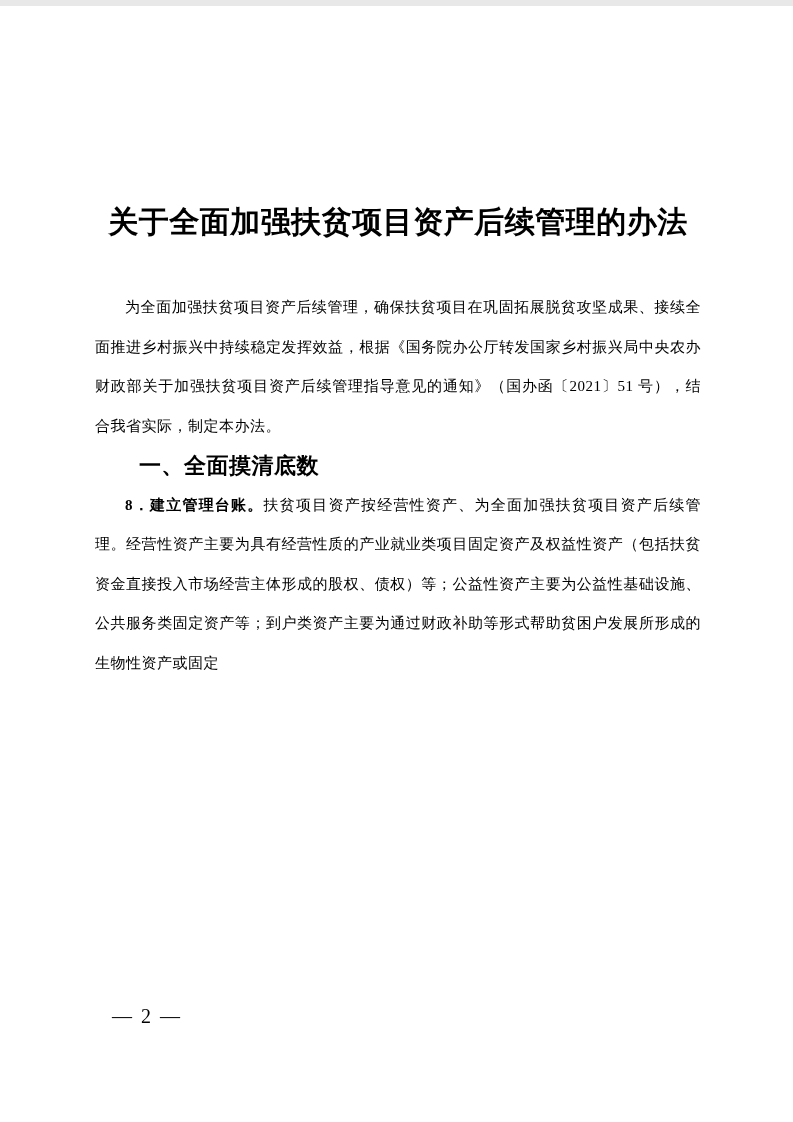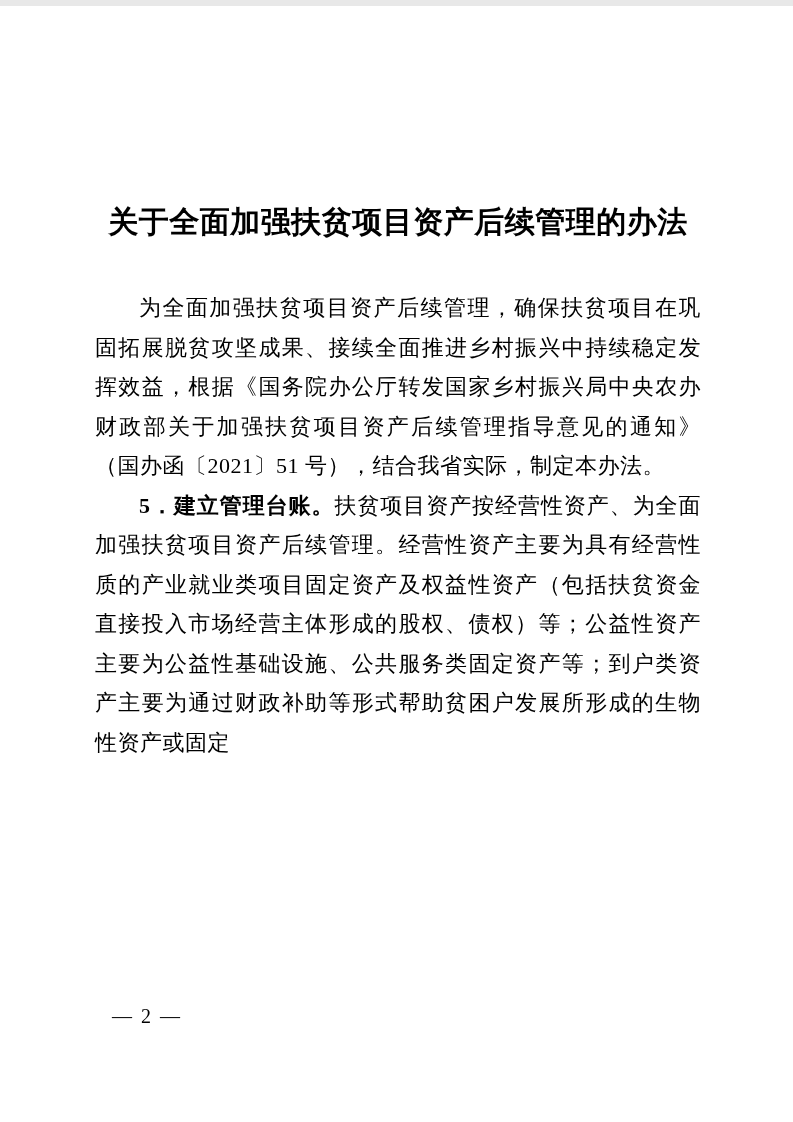--- a/index.html
+++ b/index.html
@@ -28,21 +28,21 @@
     margin: 0 0 42px 0;
     font-size: 30px;
     font-weight: bold;
     line-height: 48px;
     text-align: center;
     letter-spacing: 0.5px;
     font-family: "Liberation Serif", "DejaVu Serif", serif;
   }
   .para {
     margin: 0;
-    font-size: 22px;
+    font-size: 15px;
     line-height: 39.5px;
     text-align: justify;
     text-indent: 2em;
     letter-spacing: 0.5px;
   }
   .section-heading {
     margin: 0;
     font-size: 22px;
     line-height: 39.5px;
     text-indent: 2em;
@@ -66,20 +66,21 @@
 </head>
 <body>
 
 <div class="page">
   <div class="content">
 
     <h1 class="doc-title">关于全面加强扶贫项目资产后续管理的办法</h1>
 
     <p class="para">为全面加强扶贫项目资产后续管理，确保扶贫项目在巩固拓展脱贫攻坚成果、接续全面推进乡村振兴中持续稳定发挥效益，根据《国务院办公厅转发国家乡村振兴局中央农办财政部关于加强扶贫项目资产后续管理指导意见的通知》（国办函〔2021〕51 号），结合我省实际，制定本办法。</p>
 
+    <p class="section-heading">一、全面摸清底数</p>
 
 
-    <p class="para"><span class="lead">5．建立管理台账。</span><span>扶贫项目资产按经营性资产、为全面加强扶贫项目资产后续管理。经营性资产主要为具有经营性质的产业就业类项目固定资产及权益性资产（包括扶贫资金直接投入市场经营主体形成的股权、债权）等；公益性资产主要为公益性基础设施、公共服务类固定资产等；到户类资产主要为通过财政补助等形式帮助贫困户发展所形成的生物性资产或固定</span></p>
+    <p class="para"><span class="lead">8．建立管理台账。</span><span>扶贫项目资产按经营性资产、为全面加强扶贫项目资产后续管理。经营性资产主要为具有经营性质的产业就业类项目固定资产及权益性资产（包括扶贫资金直接投入市场经营主体形成的股权、债权）等；公益性资产主要为公益性基础设施、公共服务类固定资产等；到户类资产主要为通过财政补助等形式帮助贫困户发展所形成的生物性资产或固定</span></p>
 
   </div>
 
   <div class="page-number">— 2 —</div>
 </div>
 
 </body></html>

